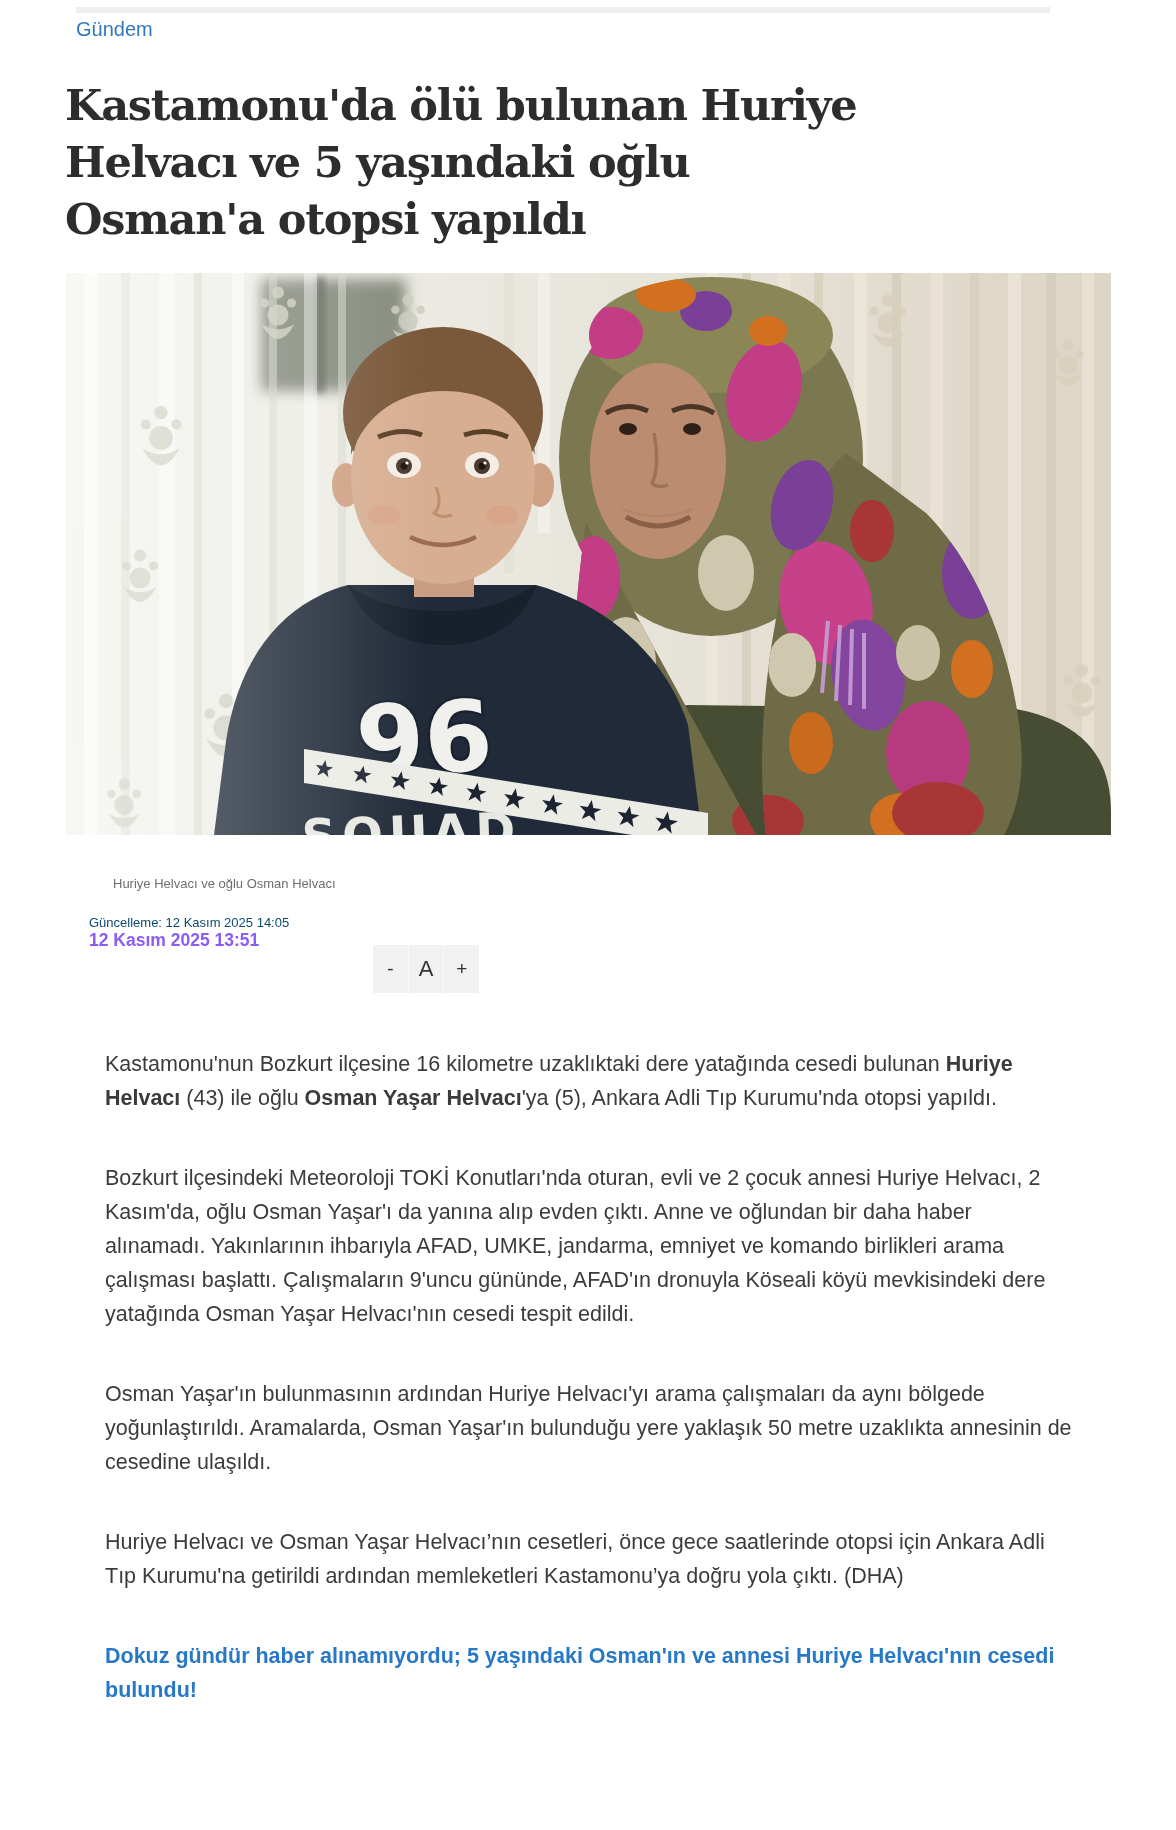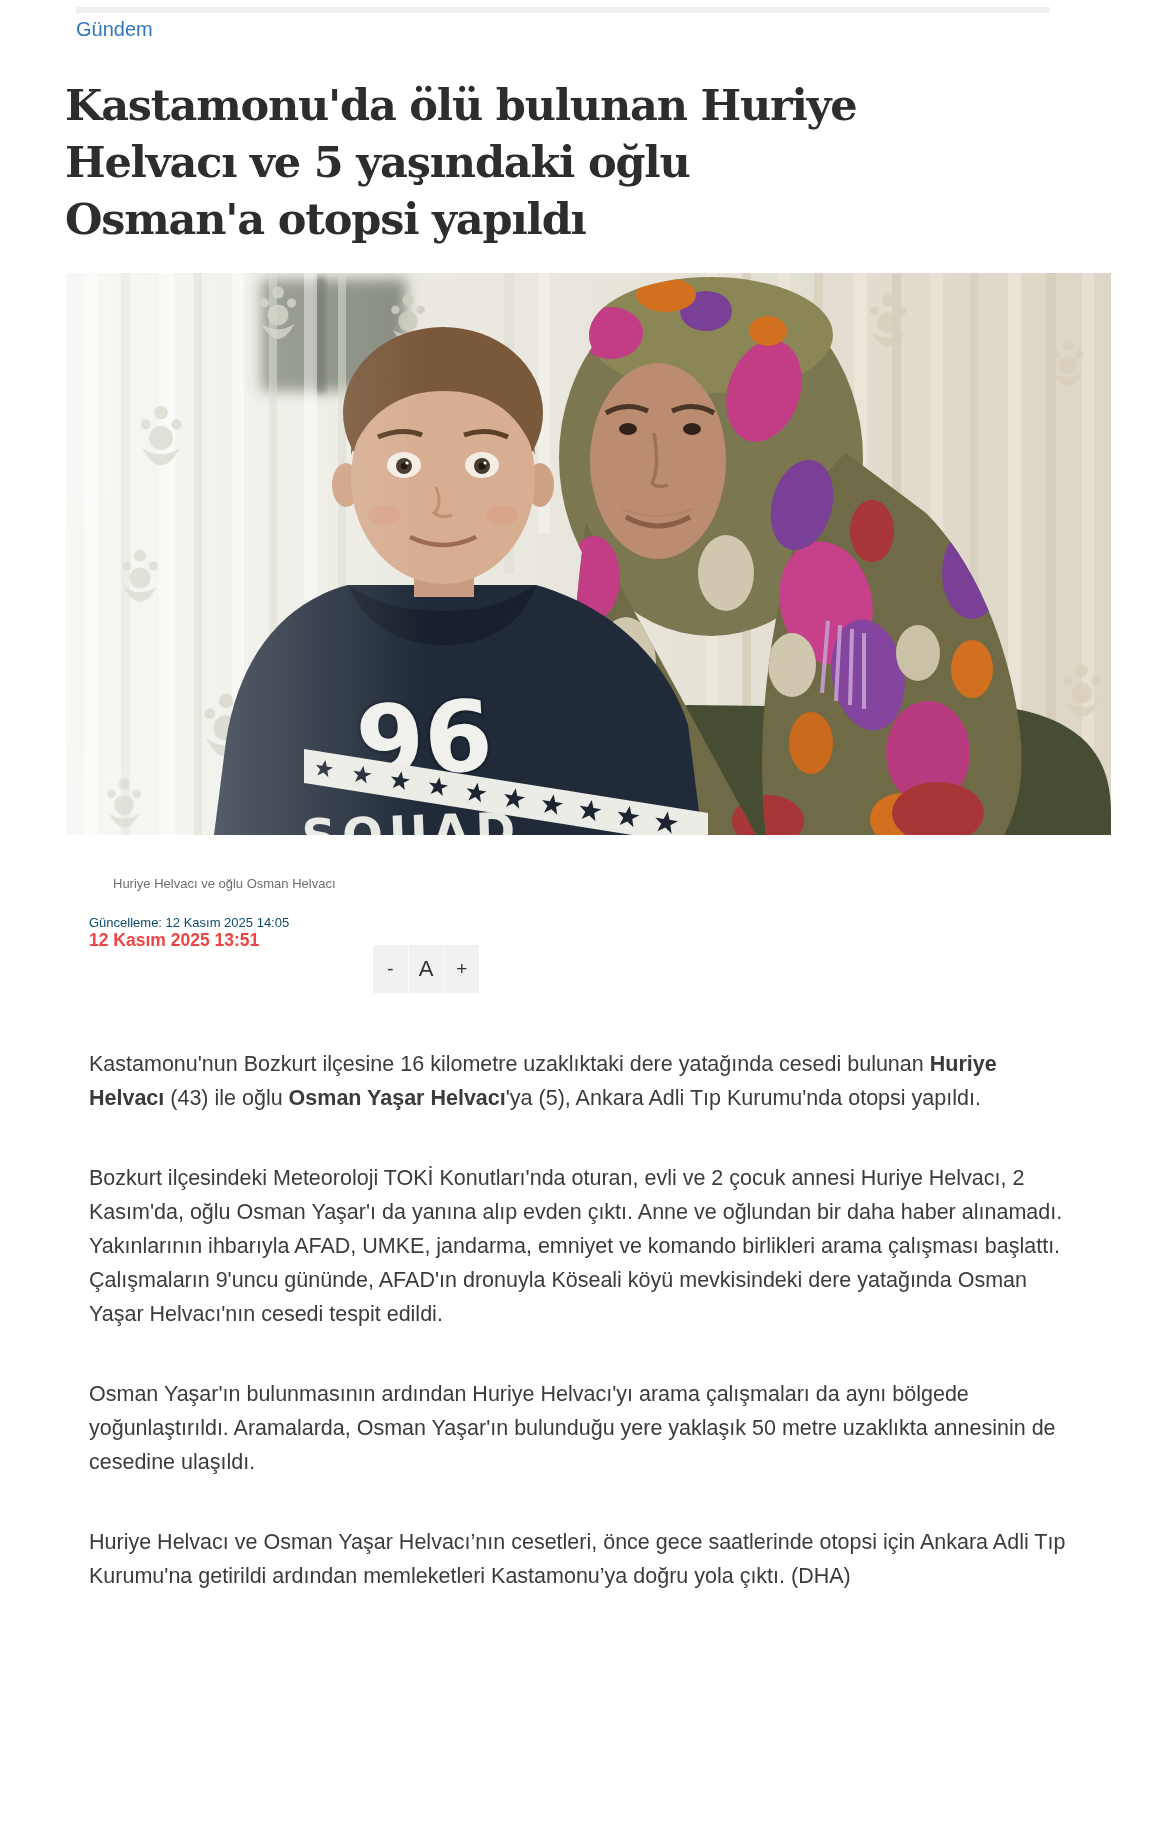--- a/index.html
+++ b/index.html
@@ -12,35 +12,35 @@
     position:absolute;left:76px;top:14px;font-size:20px;line-height:30px;
     color:#3277bd;text-decoration:none;cursor:pointer;
   }
   .headline{
     position:absolute;left:64px;top:76px;width:820px;
     font-family:"DejaVu Serif", serif;font-weight:bold;
     font-size:43px;line-height:57px;letter-spacing:-1.2px;color:#2d2d2d;margin:1px;
   }
   .photo{position:absolute;left:66px;top:273px;width:1045px;height:562px;display:block;}
   .caption{position:absolute;left:113px;top:876px;font-size:13px;color:#6e6e6e;}
-  .published{position:absolute;left:89px;top:930px;font-size:17.5px;font-weight:bold;color:#ef4444;text-align:center;}
+  .published{position:absolute;left:89px;top:930px;font-size:17.5px;font-weight:bold;color:#8b5cf6;text-align:center;}
   .updated{position:absolute;left:89px;top:915px;font-size:13px;color:#0c4a6e;}
   .font-widget{
     position:absolute;left:373px;top:945px;width:106px;height:48px;background:#f1f1f1;
     display:flex;align-items:stretch;
   }
   .font-widget button{
     flex:1;background:transparent;border:none;border-left:1px solid #fafafa;
     font-family:"Liberation Sans", sans-serif;color:#333;cursor:pointer;padding:0;
   }
   .font-widget button:first-child{border-left:none;}
   .fw-minus,.fw-plus{font-size:19px;}
   .fw-a{font-size:22px;}
   .article{position:absolute;left:89px;top:1047px;width:985px;}
-  .article p{margin:0 0 46px 0;font-size:21.5px;line-height:34px;color:#3b3b3b;}
+  .article p{margin:0 0 46px 16px;font-size:21.5px;line-height:34px;color:#3b3b3b;}
   .article p b{font-weight:bold;}
   .related a{
     font-size:21.5px;line-height:34px;font-weight:bold;color:#2878c8;
     text-decoration:none;cursor:pointer;
   }
 </style>
 </head>
 <body>
 
 <div class="topbar"></div>
@@ -236,13 +236,16 @@
   <button class="fw-plus">+</button>
 </div>
 
 <div class="article">
   <div id="paragraphs">
       <p><span>Kastamonu'nun Bozkurt ilçesine 16 kilometre uzaklıktaki dere yatağında cesedi bulunan </span><b>Huriye Helvacı</b><span> (43) ile oğlu </span><b>Osman Yaşar Helvacı</b><span>'ya (5),  Ankara Adli Tıp Kurumu'nda otopsi yapıldı.</span></p>
       <p><span>Bozkurt ilçesindeki Meteoroloji TOKİ Konutları'nda oturan, evli ve 2 çocuk annesi Huriye Helvacı, 2 Kasım'da, oğlu Osman Yaşar'ı da yanına alıp evden çıktı. Anne ve oğlundan bir daha haber alınamadı. Yakınlarının ihbarıyla AFAD, UMKE, jandarma, emniyet ve komando birlikleri arama çalışması başlattı. Çalışmaların 9'uncu gününde, AFAD'ın dronuyla Köseali köyü mevkisindeki dere yatağında Osman Yaşar Helvacı'nın cesedi tespit edildi.</span></p>
       <p><span>Osman Yaşar'ın bulunmasının ardından Huriye Helvacı'yı arama çalışmaları da aynı bölgede yoğunlaştırıldı. Aramalarda, Osman Yaşar'ın bulunduğu yere yaklaşık 50 metre uzaklıkta annesinin de cesedine ulaşıldı.</span></p>
       <p><span>Huriye Helvacı ve Osman Yaşar Helvacı’nın cesetleri, önce gece saatlerinde otopsi için Ankara Adli Tıp Kurumu'na getirildi ardından memleketleri Kastamonu’ya doğru yola çıktı. (DHA)</span></p>
     </div>
+  <p class="related">
+    <a>Dokuz gündür haber alınamıyordu; 5 yaşındaki Osman'ın ve annesi Huriye Helvacı'nın cesedi bulundu!</a>
+  </p>
 </div>
 
 </body></html>

